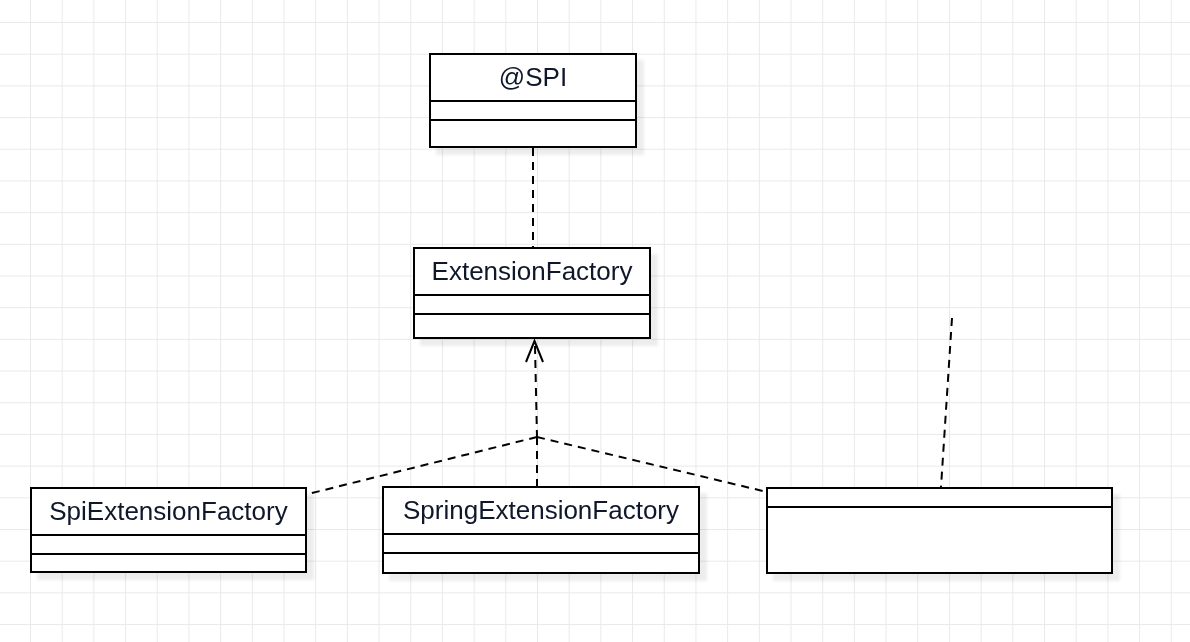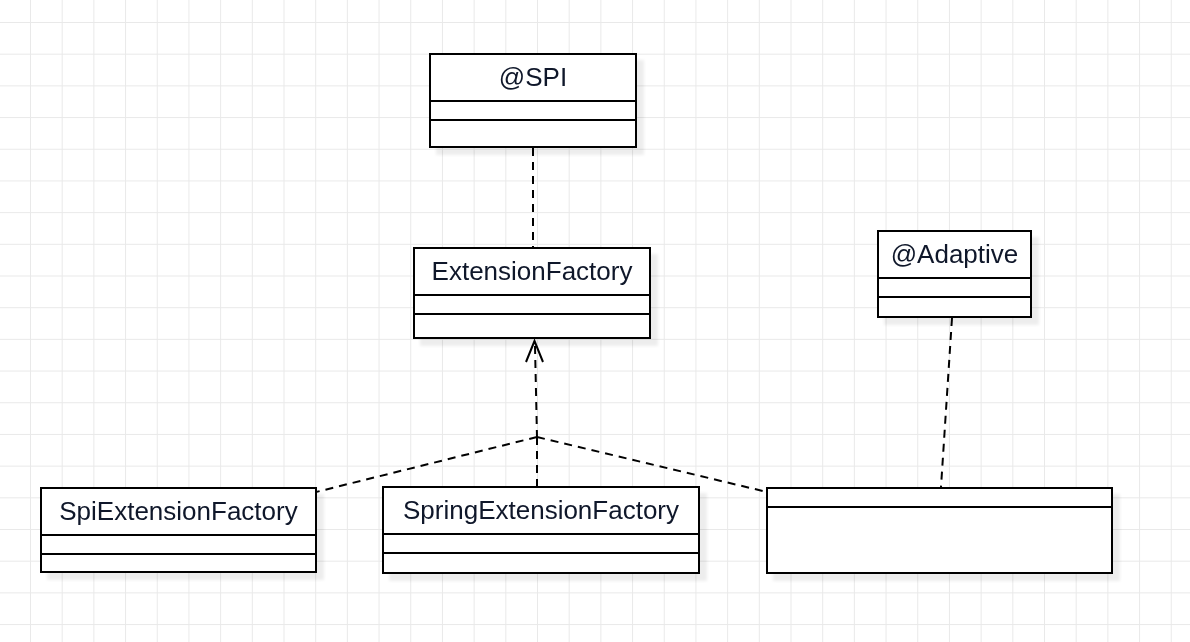--- a/index.html
+++ b/index.html
@@ -91,27 +91,22 @@
     <div class="uml-attrs"></div>
     <div class="uml-methods"></div>
   </div>
 
   <div class="uml-class" style="left:413px; top:247px; width:238px; height:92px;justify-content:center;">
     <div class="uml-title">ExtensionFactory</div>
     <div class="uml-attrs"></div>
     <div class="uml-methods"></div>
   </div>
 
-  <div class="uml-class" style="left:877px; top:230px; width:155px; height:88px;">
-    <div class="uml-title">@Adaptive</div>
-    <div class="uml-attrs"></div>
-    <div class="uml-methods"></div>
-  </div>
 
-  <div class="uml-class" style="left:40px; top:487px; width:277px; height:86px;">
+  <div class="uml-class" style="left:30px; top:487px; width:277px; height:86px;">
     <div class="uml-title">SpiExtensionFactory</div>
     <div class="uml-attrs"></div>
     <div class="uml-methods"></div>
   </div>
 
   <div class="uml-class" style="left:382px; top:486px; width:318px; height:88px;justify-content:space-between;">
     <div class="uml-title">SpringExtensionFactory</div>
     <div class="uml-attrs"></div>
     <div class="uml-methods"></div>
   </div>

